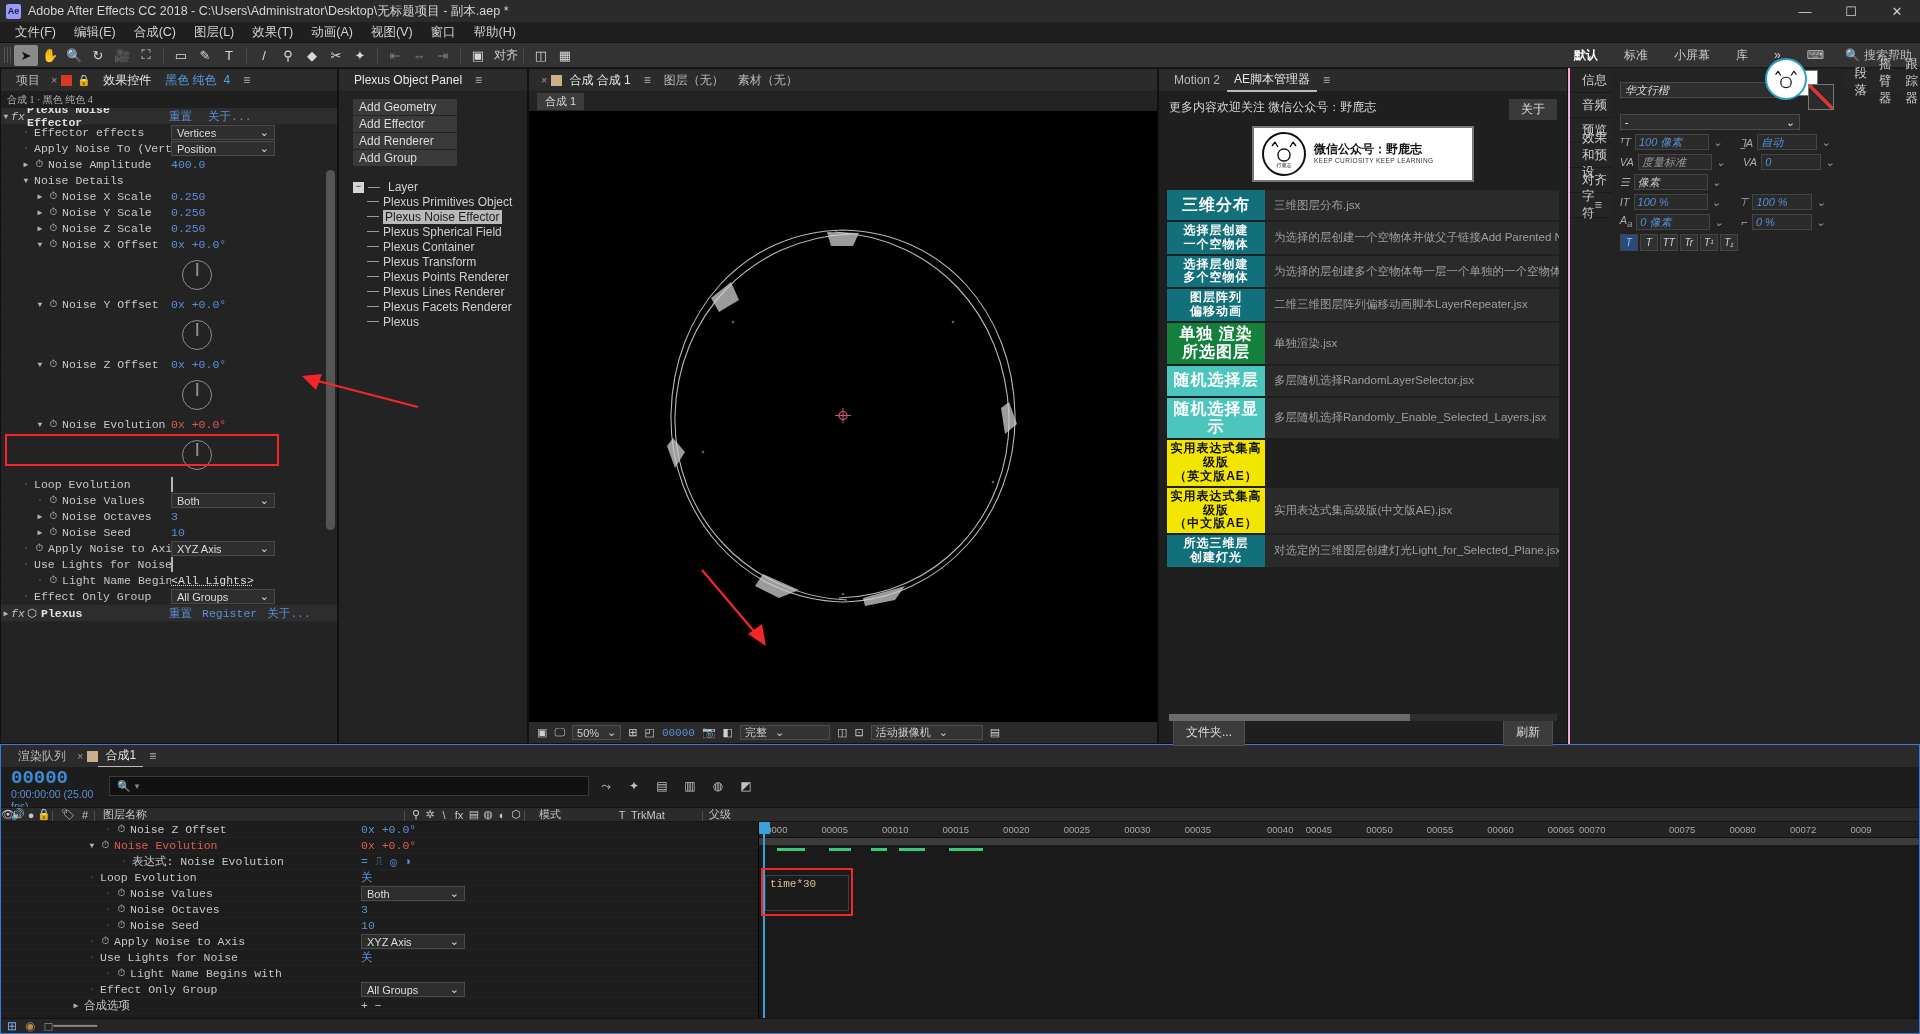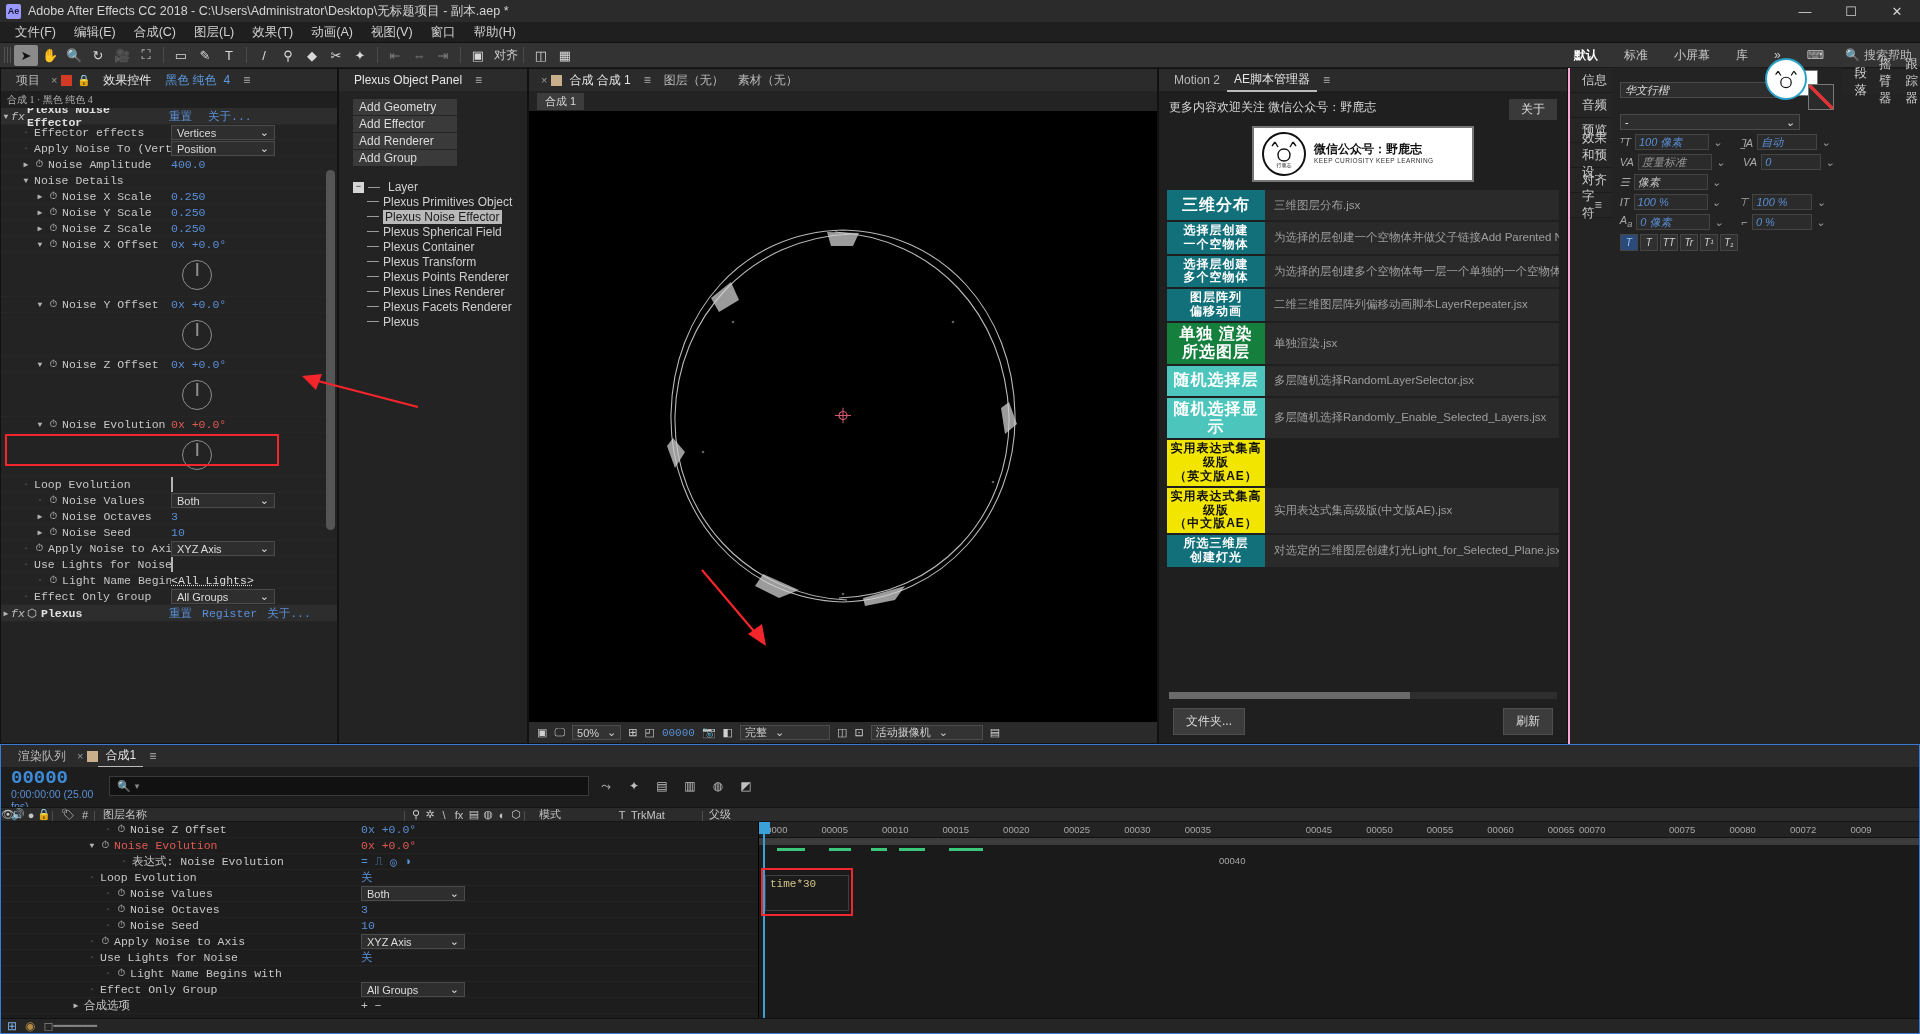--- a/index.html
+++ b/index.html
@@ -108,21 +108,21 @@
   .wc-txt{ color:#111; font-size:12px; font-weight:bold; line-height:1.25;}
   .wc-sub{ color:#333; font-size:6.5px; letter-spacing:.4px; font-weight:normal;}
   .sp-list{ flex:1; overflow:hidden; padding:0 8px; }
   .sp-row{ display:flex; align-items:stretch; margin-bottom:2px; }
   .sp-key{ width:98px; flex:none; display:flex; align-items:center; justify-content:center; text-align:center;
            color:#fff; font-weight:bold; line-height:1.15; padding:2px 0; letter-spacing:1px;}
   .sp-desc{ flex:1; display:flex; align-items:center; padding-left:9px; color:#9e9e9e; font-size:11.5px;
             background:#2a2a2a; overflow:hidden; white-space:nowrap;}
   .sp-hscroll{ height:7px; background:#2e2e2e; margin:4px 10px 0; position:relative;}
   .sp-hthumb{ position:absolute; left:0; top:0; height:7px; width:62%; background:#6a6a6a;}
-  .sp-foot{ height:44px; display:flex; align-items:center; justify-content:space-between; padding:0 14px; flex:none;border-radius:19px;}
+  .sp-foot{ height:22px; display:flex; align-items:center; justify-content:space-between; padding:0 14px; flex:none;border-radius:19px;}
   .sp-btn{ background:#3c3c3c; color:#dcdcdc; font-size:12px; padding:4px 12px; border:1px solid #4f4f4f;}
 
   
   #rail{ width:352px; flex:none; background:#232323; border-left:2px solid #f9a8d4; display:flex; }
   .rail-item{ height:25px; display:flex; align-items:center; padding-left:12px; font-size:12.5px; color:#cfcfcf;
               border-bottom:1px solid #1b1b1b; background:#252525;}
   .char-panel{ flex:1; background:#232323; padding:2px 8px; font-size:11px;font-style:italic; }
   .cp-row{ display:flex; align-items:center; gap:4px; margin-bottom:4px;}
   .cp-sel{ flex:1; height:16px; background:#2e2e2e; border:1px solid #4a4a4a; display:flex; align-items:center;
            justify-content:space-between; padding:0 4px; color:#ddd;}
@@ -949,21 +949,21 @@
       <div class="tl-right">
         <div class="ruler" id="tl-ruler">
             <span class="rtick" style="left: 2px;">00000</span>
             <span class="rtick" style="left: 62.5263px;">00005</span>
             <span class="rtick" style="left: 123.053px;">00010</span>
             <span class="rtick" style="left: 183.579px;">00015</span>
             <span class="rtick" style="left: 244.105px;">00020</span>
             <span class="rtick" style="left: 304.632px;">00025</span>
             <span class="rtick" style="left: 365.158px;">00030</span>
             <span class="rtick" style="left: 425.684px;">00035</span>
-            <span class="rtick" style="left: 460px; margin-top: 31px;">00040</span>
+            <span class="rtick" style="left: 508px;">00040</span>
             <span class="rtick" style="left: 546.737px;">00045</span>
             <span class="rtick" style="left: 607.263px;">00050</span>
             <span class="rtick" style="left: 667.789px;">00055</span>
             <span class="rtick" style="left: 728.316px;">00060</span>
             <span class="rtick" style="left: 788.842px;">00065</span>
             <span class="rtick" style="left: 820px;">00070</span>
             <span class="rtick" style="left: 909.895px;">00075</span>
             <span class="rtick" style="left: 970.421px;">00080</span>
             <span class="rtick" style="left: 1030.95px;">00072</span>
             <span class="rtick" style="left: 1091.47px;">0009</span>

